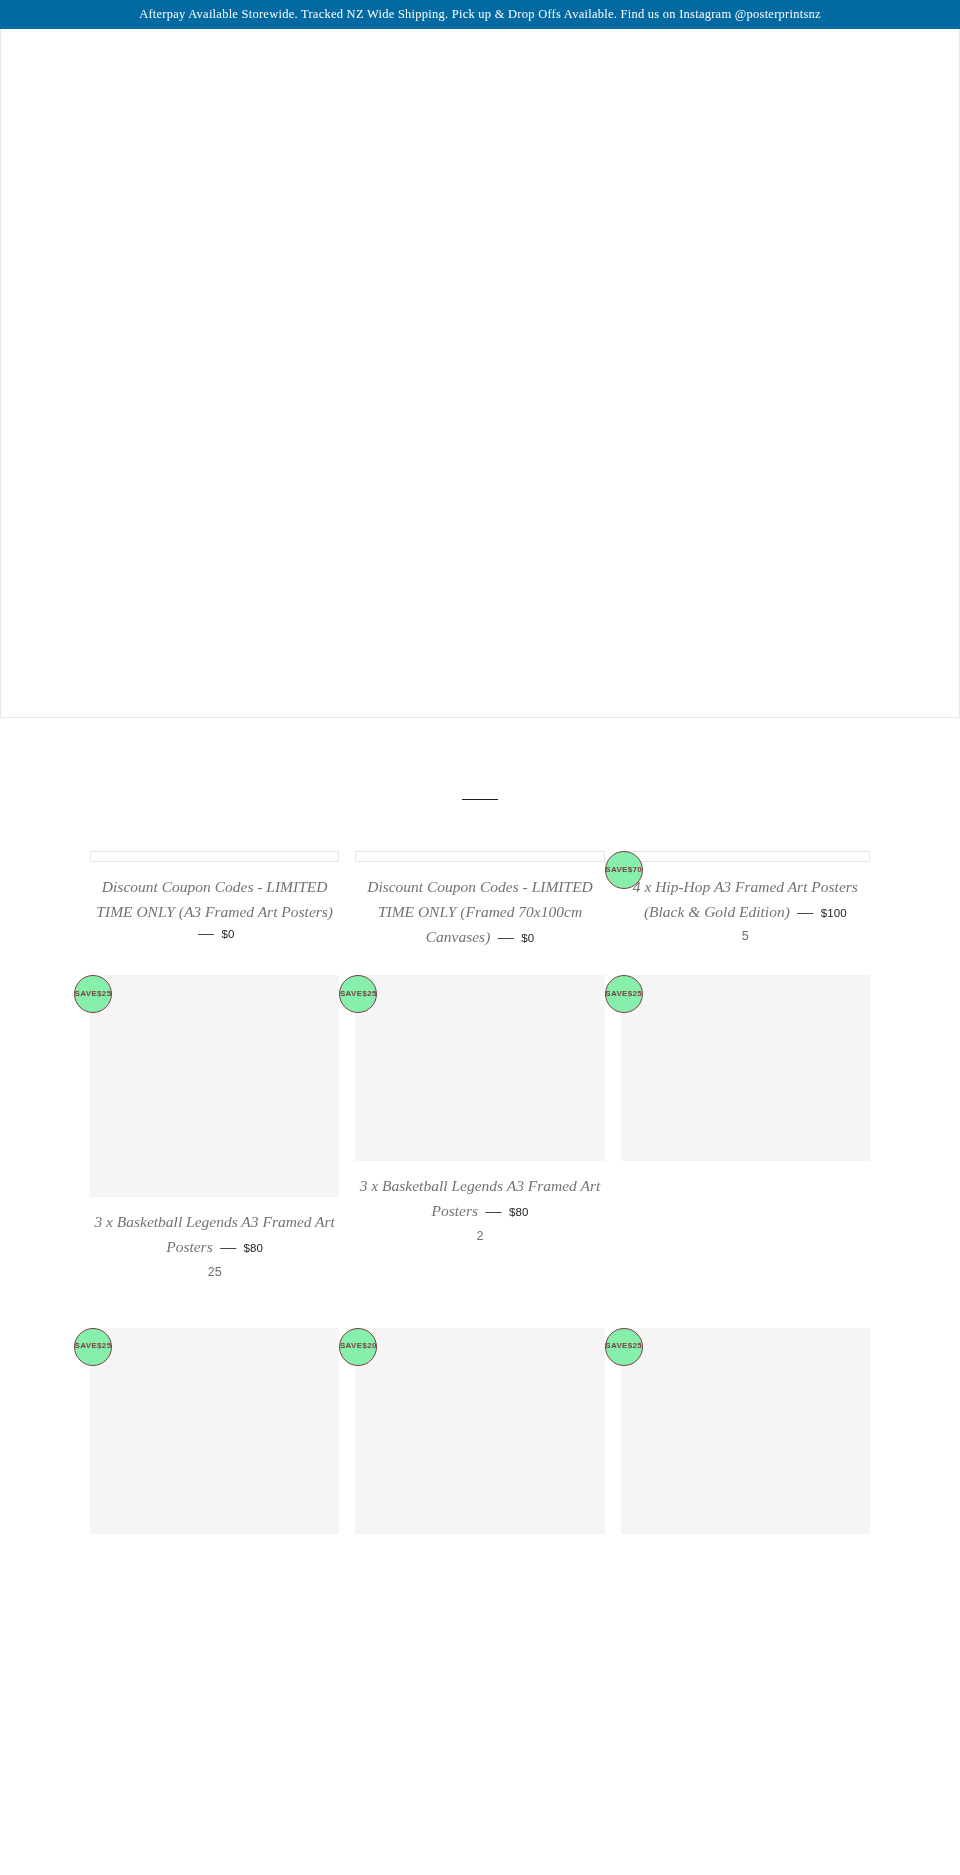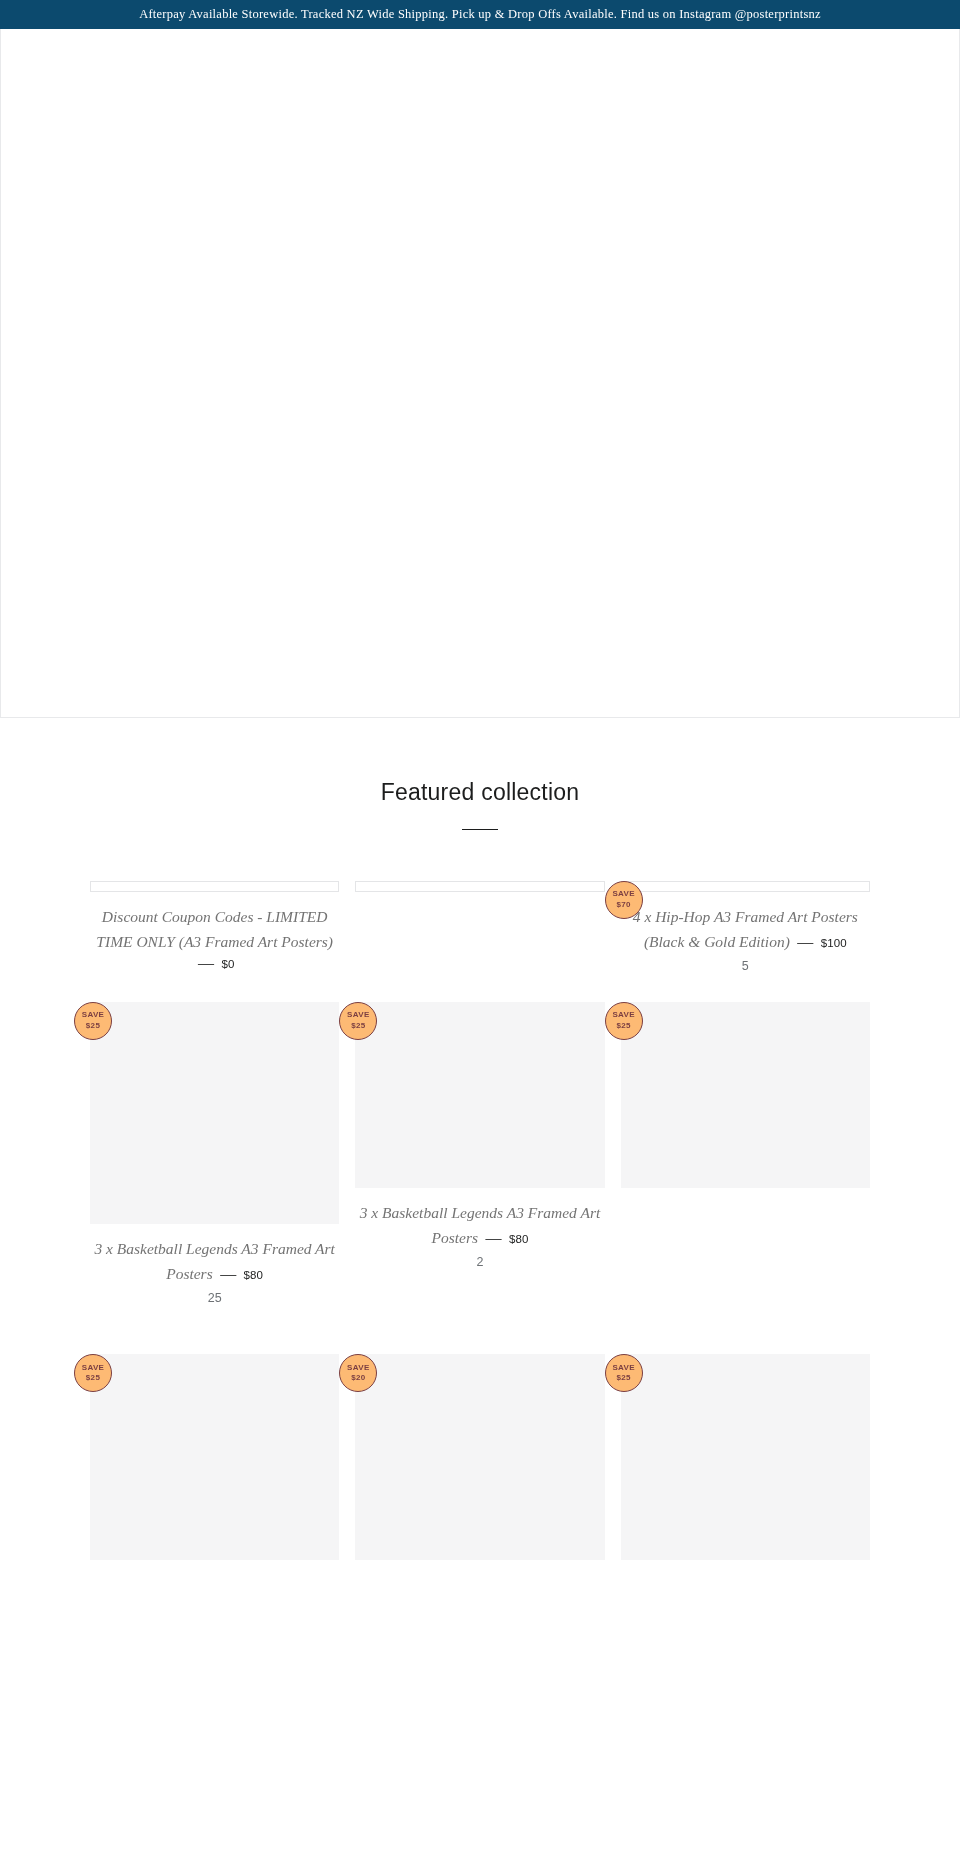--- a/index.html
+++ b/index.html
@@ -11,21 +11,21 @@
     background: #ffffff;
     font-family: "Liberation Sans", sans-serif;
     color: #1c1d1d;
     overflow: hidden;
     position: relative;
   }
 
   
   .announcement-bar {
     height: 29px;
-    background: #0c4a6e;
+    background: #0369a1;
     color: #ffffff;
     display: flex;
     align-items: center;
     justify-content: center;
     font-size: 12.5px;
     letter-spacing: .02em;
     font-family: "Liberation Serif", serif;
   }
   .announcement-bar .ann-text { white-space: nowrap; }
 
@@ -103,24 +103,23 @@
 
   
   .save-badge {
     position: absolute;
     top: 0;
     left: -16px;
     width: 38px;
     height: 38px;
     border-radius: 50%;
     border: 1px solid #7b3f42;
-    background: #fdba74;
+    background: #86efac;
     color: #7b3f42;
     display: flex;
-    flex-direction: column;
     align-items: center;
     justify-content: center;
     font-family: "Liberation Sans", sans-serif;
     font-size: 8px;
     font-weight: 700;
     letter-spacing: .04em;
     line-height: 1.35;
     z-index: 3;
   }
   .save-badge span { display: block; }
@@ -173,21 +172,20 @@
   <span class="ann-text">Afterpay Available Storewide. Tracked NZ Wide Shipping. Pick up &amp; Drop Offs Available. Find us on Instagram @posterprintsnz</span>
 </div>
 
 <div class="site-header-shell">
   <div class="header-inner"></div>
 </div>
 
 <div class="section">
 
   <div class="section-header">
-    <h2 class="section-title">Featured collection</h2>
     <div class="title-rule"></div>
   </div>
 
   <div class="page-width">
     <div class="grid row-1">
 
       <div class="grid-item">
         <div class="product-card">
           <div class="card-media">
             <div class="media-broken"></div>
@@ -199,20 +197,26 @@
             
           </div>
         </div>
       </div>
 
       <div class="grid-item">
         <div class="product-card">
           <div class="card-media">
             <div class="media-broken"></div>
           </div>
+          <div class="card-info">
+            <span class="product-title">Discount Coupon Codes - LIMITED TIME ONLY (Framed 70x100cm Canvases)</span>
+            <span class="price-dash">—</span>
+            <span class="product-price">$0</span>
+            
+          </div>
         </div>
       </div>
 
       <div class="grid-item">
         <div class="product-card">
           <div class="card-media">
             <div class="save-badge">
               <span>SAVE</span>
               <span>$70</span>
             </div>

